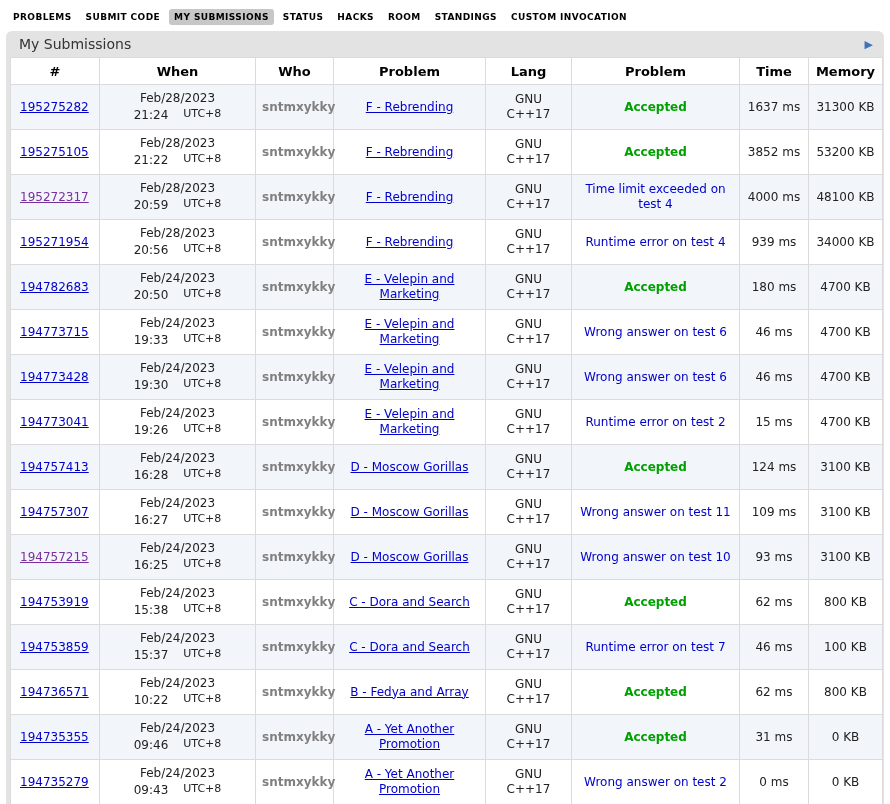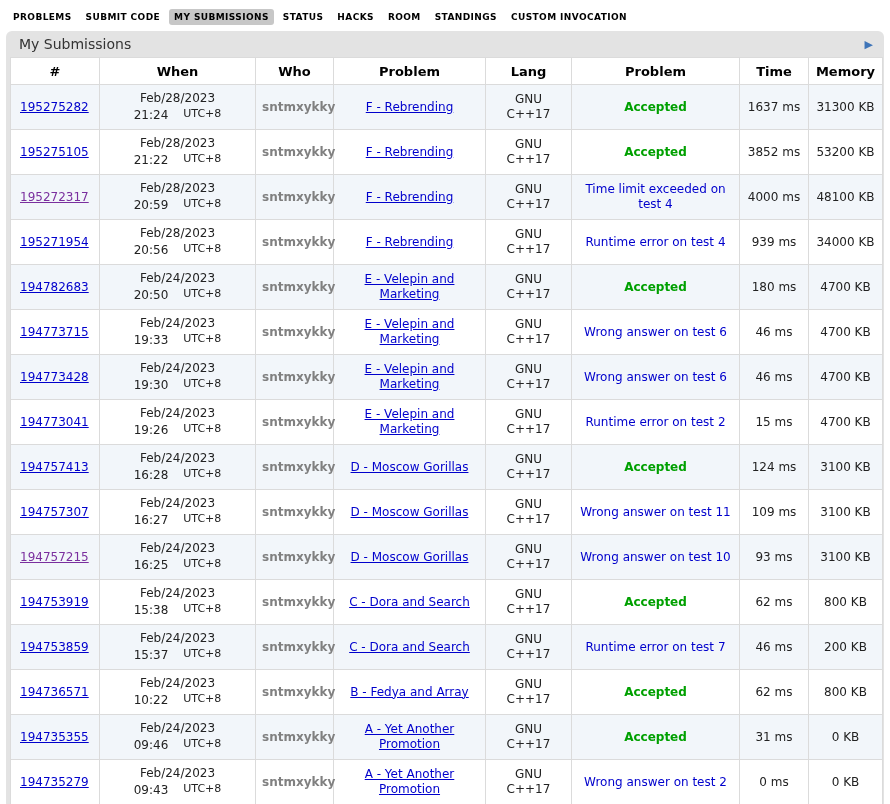--- a/index.html
+++ b/index.html
@@ -265,21 +265,21 @@
     <td class="cell-id"><a href="#" class="id-link">194753859</a></td>
     <td>
       <div>Feb/24/2023</div>
       <div><span>15:37</span><span class="tz">UTC+8</span></div>
     </td>
     <td><a href="#" class="who-link">sntmxykky</a></td>
     <td><a href="#" class="problem-link">C - Dora and Search</a></td>
     <td><span class="lang-label">GNU C++17</span></td>
     <td><span class="verdict-rejected">Runtime error on test 7</span></td>
     <td>46 ms</td>
-    <td>200 KB</td>
+    <td>100 KB</td>
   </tr>
         <tr>
     <td class="cell-id"><a href="#" class="id-link">194736571</a></td>
     <td>
       <div>Feb/24/2023</div>
       <div><span>10:22</span><span class="tz">UTC+8</span></div>
     </td>
     <td><a href="#" class="who-link">sntmxykky</a></td>
     <td><a href="#" class="problem-link">B - Fedya and Array</a></td>
     <td><span class="lang-label">GNU C++17</span></td>

